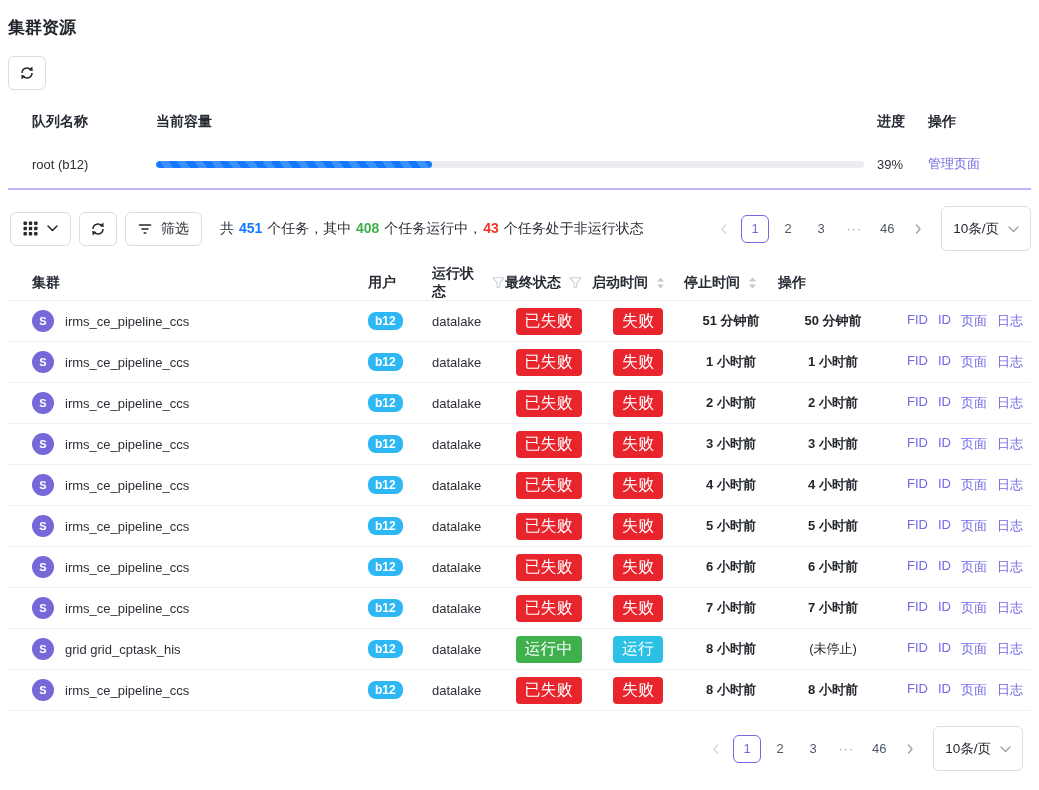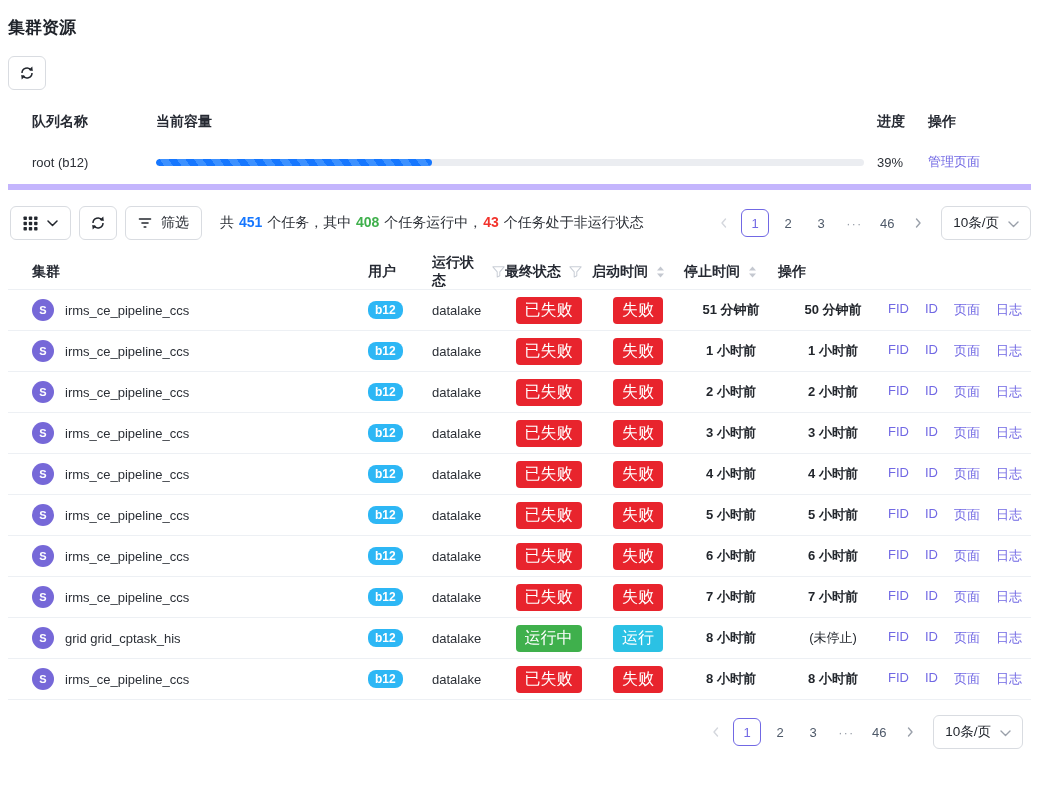--- a/index.html
+++ b/index.html
@@ -24,21 +24,21 @@
   .btn svg, .icon-btn svg { display:block; }
 
   
   .res-refresh-wrap { margin-top:17px; }
   .res-table { margin-top:14px; }
   .res-header, .res-row {
     display:grid; grid-template-columns:124px 1fr 51px 95px;
     align-items:center; padding-left:24px; padding-right:8px;
   }
   .res-header { height:36px; font-weight:600; color:#262a33; font-size:14px; }
-  .res-row { height:50px; border-bottom:6px solid #c4b5fd; font-size:13px; color:#2b2f36; }
+  .res-row { height:50px; border-bottom:2px solid #c4b5fd; font-size:13px; color:#2b2f36; }
   .cap-cell { padding-right:13px; }
   .track { height:7px; background:#ebedf1; border-radius:4px; overflow:hidden; }
   .fill {
     height:100%; border-radius:4px; width:0;
     background:repeating-linear-gradient(55deg,
       var(--progress-blue-dark,#1677ff) 0 7px,
       var(--progress-blue-light,#3d91ff) 7px 14px);
   }
   .link { color:var(--link-color,#7168e4); text-decoration:none; cursor:pointer; font-size:13px; }
 
@@ -57,21 +57,21 @@
     min-width:28px; height:28px; border-radius:6px; display:flex; align-items:center;
     justify-content:center; font-size:13px; color:#4e5969; cursor:pointer; padding:0 4px;
     border:1px solid transparent;
   }
   .page-item.active { border-color:var(--link-color,#7168e4); color:var(--link-color,#7168e4); }
   .page-item.ellipsis { color:#9aa0aa; letter-spacing:1px; }
   .page-chevron { width:24px; height:28px; display:flex; align-items:center; justify-content:center;
     color:#9aa0aa; cursor:pointer; }
   .page-chevron.disabled { color:#d4d7dd; cursor:default; }
   .page-size {
-    height:34px; border:1px solid #d9dce1; border-radius:6px; background:#fff;
+    height:45px; border:1px solid #d9dce1; border-radius:6px; background:#fff;
     display:inline-flex; align-items:center; gap:9px; padding:8px 11px;
     font-size:13.5px; color:#23272e; cursor:pointer; margin-left:6px;
   }
 
   
   .task-table { margin-top:14px; }
   .t-header, .t-row {
     display:grid;
     grid-template-columns:336px 64px 73px 87px 92px 94px 110px 1fr;
     align-items:center; padding:0 8px 0 24px;
@@ -90,21 +90,21 @@
     background:var(--cluster-cyan,#2db7f5); color:#fff; font-size:12px; font-weight:700;
     padding:2px 7px; border-radius:8px; display:inline-block;
   }
   .cell.center { display:flex; justify-content:center; }
   .badge { color:#fff; font-size:16px; padding:3px 9px; border-radius:4px; display:inline-block; white-space:nowrap; }
   .badge-failed { background:var(--error-red,#e8242d); }
   .badge-running { background:var(--green-badge,#3fb04c); }
   .badge-run { background:var(--cyan-run,#2bc1e4); }
   .time { font-weight:700; color:#22262c; }
   .time.not-stopped { font-weight:400; }
-  .cell.actions { display:flex; gap:16px; }
+  .cell.actions { display:flex; gap:10px;justify-content:flex-end; }
   .action-link { color:var(--link-color,#7168e4); font-size:13px; text-decoration:none; cursor:pointer; white-space:nowrap; }
 
   .footer-bar { display:flex; margin-top:15px; padding-right:8px; }
 </style>
 </head>
 <body>
 
 <div class="page">
 
   <h1 class="section-title">集群资源</h1>

